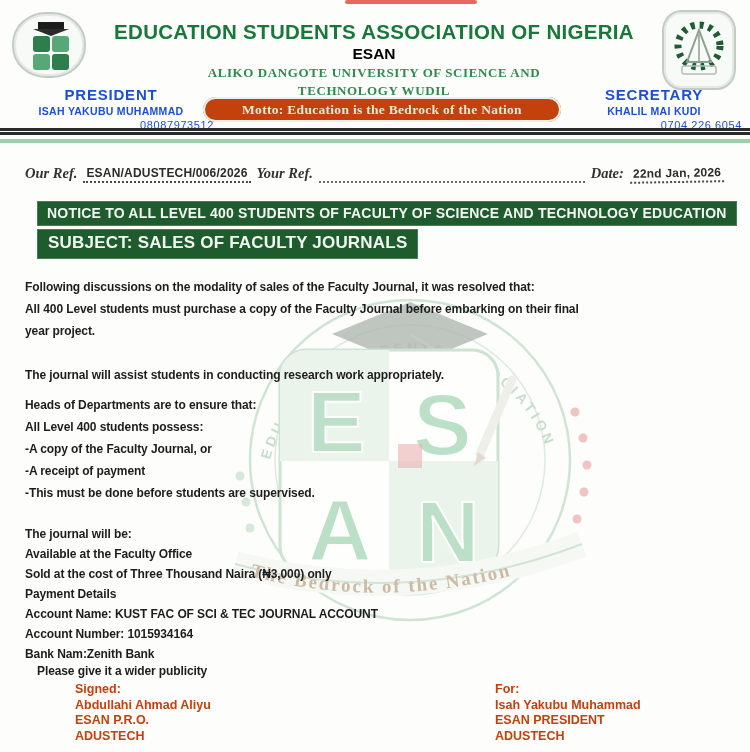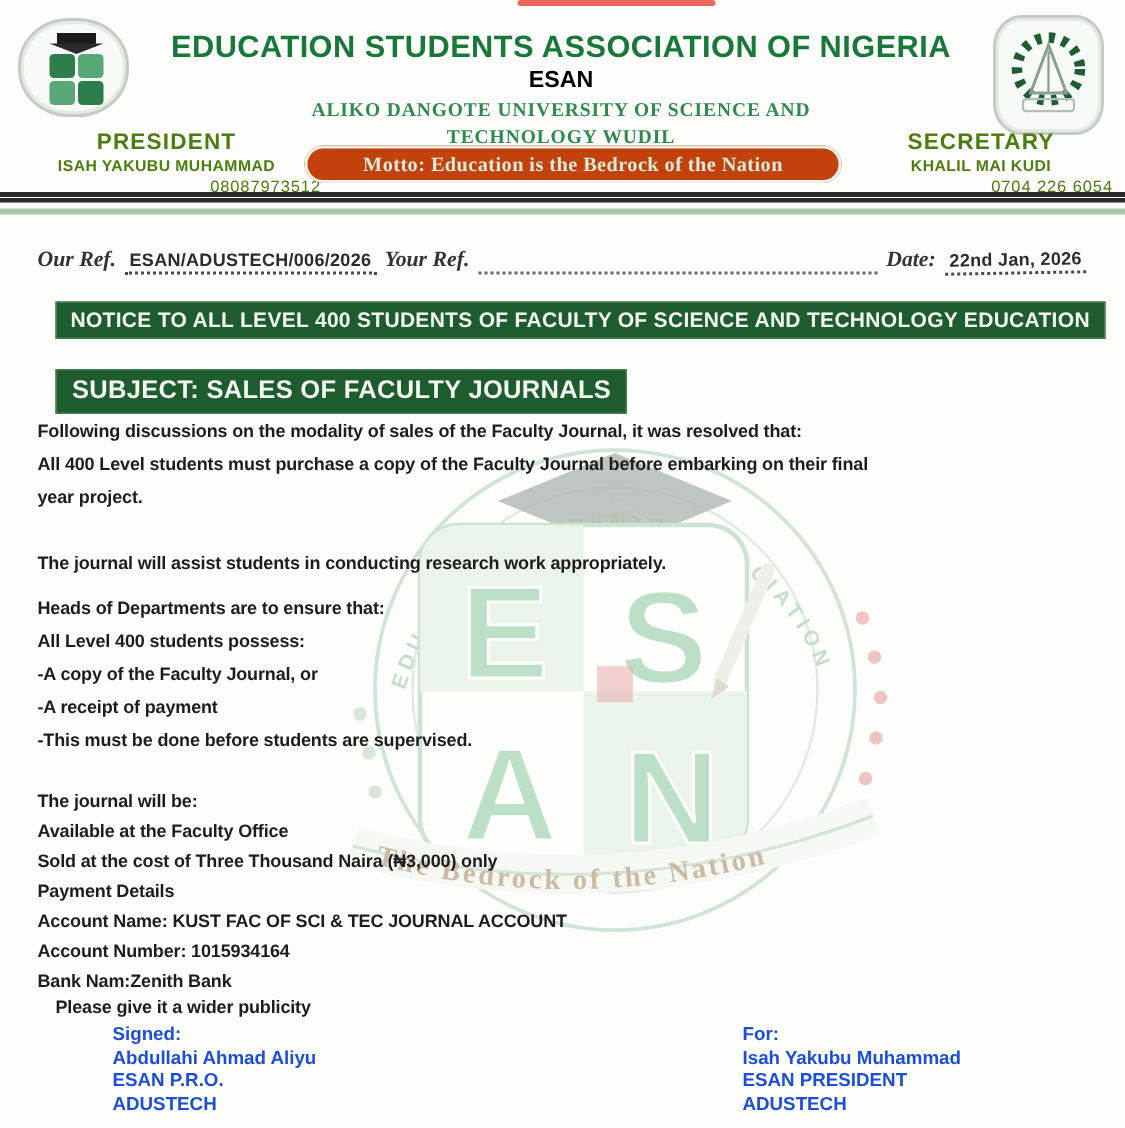--- a/index.html
+++ b/index.html
@@ -16,21 +16,21 @@
   .crest-grid{position:absolute;left:19px;top:22px;width:36px;height:34px;display:grid;grid-template-columns:1fr 1fr;gap:2px;}
   .crest-grid div{border-radius:3px;}
   .cq1{background:#2e7d4c;} .cq2{background:#58a877;} .cq3{background:#58a877;} .cq4{background:#2e7d4c;}
   .crest-cap{position:absolute;left:24px;top:8px;width:26px;height:9px;background:#1c1c1c;}
   .crest-cap:before{content:"";position:absolute;left:-5px;top:7px;border-left:18px solid transparent;border-right:18px solid transparent;border-top:7px solid #2b2b2b;}
   .crest-right svg{position:absolute;left:6px;top:6px;}
   .head-center{position:absolute;left:86px;top:20px;width:576px;text-align:center;}
   .org-name{font-size:20.5px;font-weight:800;color:#17783a;letter-spacing:.3px;}
   .org-acr{font-size:15.5px;font-weight:800;color:#000000;margin-top:1px;}
   .univ{font-family:"Liberation Serif",serif;font-size:13px;font-weight:700;color:#2f8a4e;letter-spacing:.6px;margin-top:2px;}
-  .officer{position:absolute;text-align:center;color:#4d7c0f;}
+  .officer{position:absolute;text-align:center;color:#1d4ed8;}
   .officer-pres{left:8px;top:86px;width:206px;}
   .officer-sec{left:566px;top:86px;width:176px;}
   .officer .o-title{font-size:15px;font-weight:800;letter-spacing:.8px;}
   .officer .o-name{font-size:10.5px;font-weight:800;letter-spacing:.3px;margin-top:2px;}
   .officer .o-phone{font-size:11px;font-weight:400;letter-spacing:.6px;margin-top:2px;text-align:right;}
   .motto-pill{
     position:absolute;left:203px;top:97px;width:358px;height:25px;border-radius:13px;
     background:#c2410c;color:#d9ecd9;display:flex;align-items:center;justify-content:center;
     font-family:"Liberation Serif",serif;font-size:13.5px;font-weight:700;letter-spacing:.3px;
     box-shadow:0 0 0 2px #e9f1e9 inset;
@@ -40,31 +40,31 @@
   .rule-green{position:absolute;left:0;top:139px;width:750px;height:4px;background:#a3cda9;}
   
   .ref-line{position:absolute;left:25px;right:26px;top:165px;display:flex;align-items:flex-end;gap:6px;}
   .ref-label{font-family:"Liberation Serif",serif;font-style:italic;font-weight:700;font-size:14.5px;color:#333;white-space:nowrap;padding-bottom:1px;}
   .ref-value{font-size:12px;font-weight:700;color:#2c2c2c;letter-spacing:.2px;border-bottom:2px dotted #4a4a4a;padding:0 3px 1px;white-space:nowrap;}
   .ref-leader{flex:1;border-bottom:2px dotted #6a6a6a;height:15px;min-width:120px;}
   .date-value{transform:rotate(-1deg);}
   
   .banner{position:absolute;left:37px;background:#1e5c2d;color:#f2f7f2;font-weight:700;border:1px solid #447f52;}
   .banner-notice{top:201px;font-size:14px;letter-spacing:.2px;padding:3px 9px 4px;}
-  .banner-subject{top:246px;font-size:17px;letter-spacing:.2px;padding:3px 10px 5px;}
+  .banner-subject{top:229px;font-size:17px;letter-spacing:.2px;padding:3px 10px 5px;}
   
   .watermark{position:absolute;left:180px;top:292px;z-index:0;opacity:.5;pointer-events:none;}
   
   .letter{position:absolute;left:0;top:0;width:750px;height:752px;z-index:1;}
   .para{position:absolute;left:25px;font-size:12px;font-weight:600;letter-spacing:-.1px;color:#1d1d1d;}
   .para div{line-height:22px;white-space:nowrap;}
   .para-tight div{line-height:20px;}
   .p1{top:276px;} .p2{top:364px;} .p3{top:394px;} .p4{top:524px;} .p5{top:660px;margin-left:12px;}
   
-  .sig{position:absolute;top:682px;font-size:12.5px;font-weight:700;color:#1d4ed8;}
+  .sig{position:absolute;top:682px;font-size:12.5px;font-weight:700;color:#c2410c;}
   .sig div{line-height:15.5px;}
   .sig-left{left:75px;} .sig-right{left:495px;}
 </style>
 </head>
 <body>
 
 <div class="page">
 
   <div class="red-mark"></div>
 

